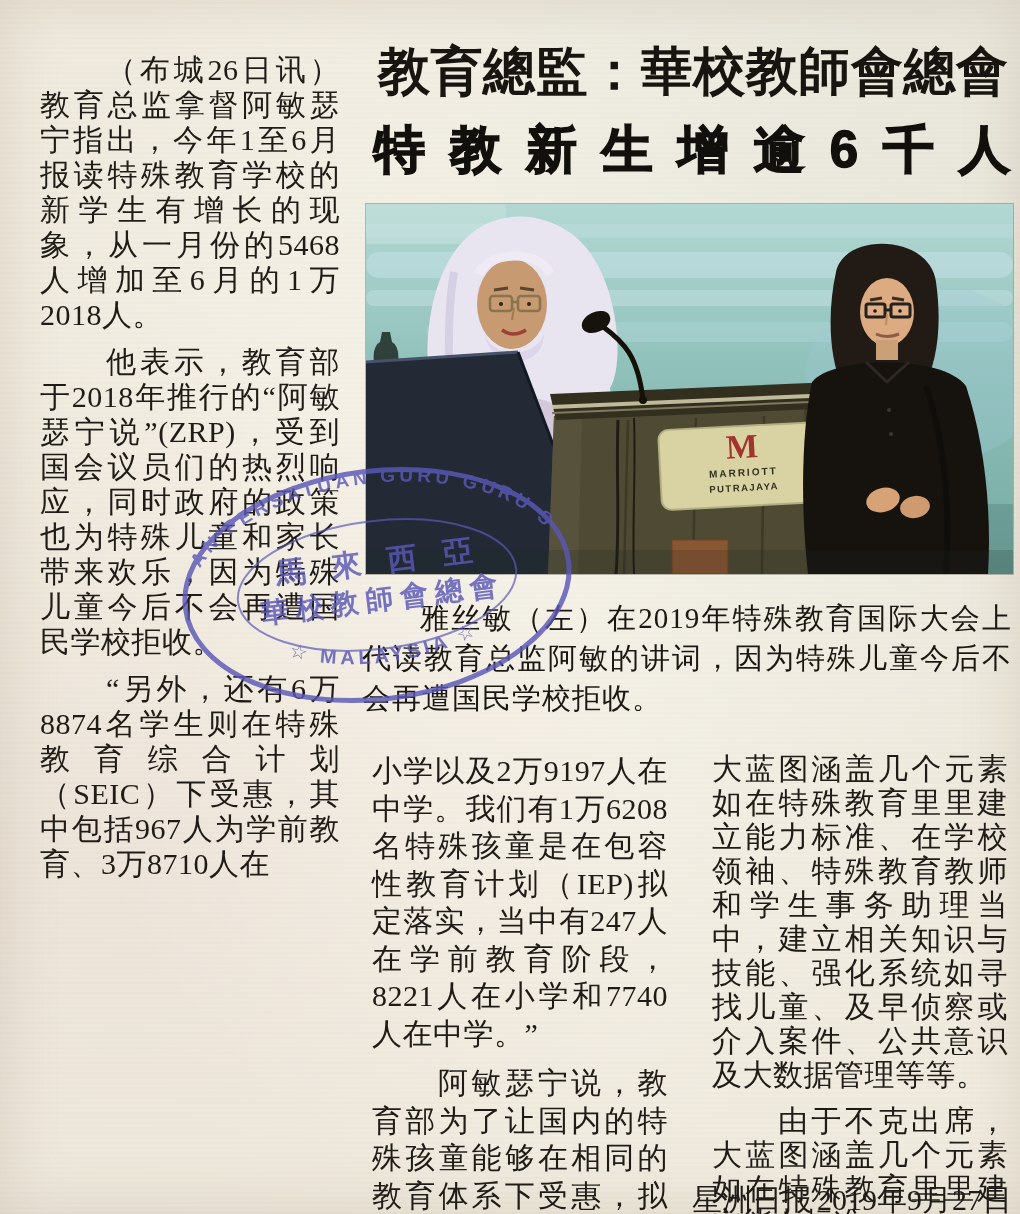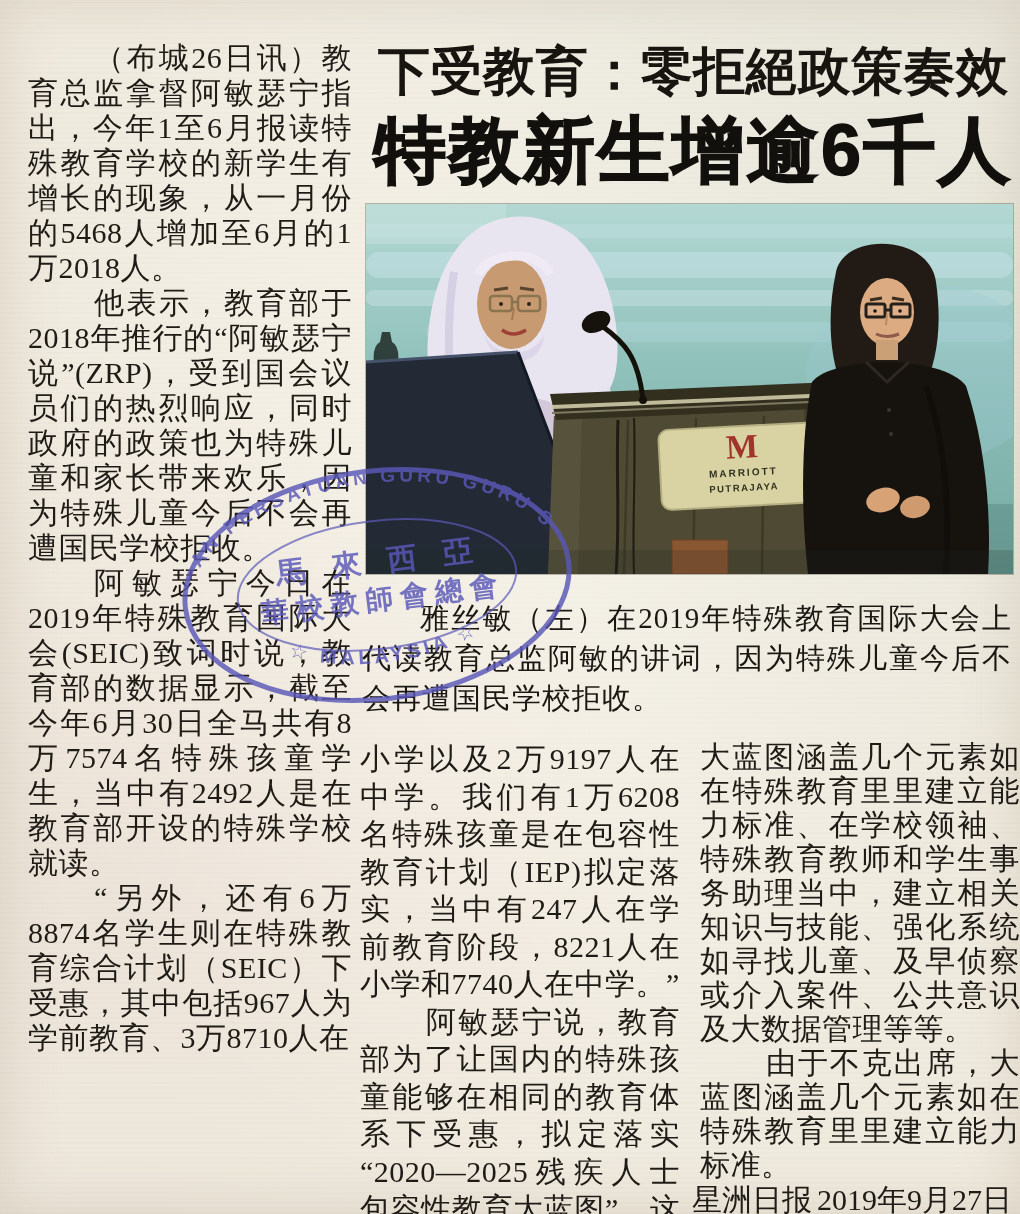--- a/index.html
+++ b/index.html
@@ -14,36 +14,36 @@
     background:
       radial-gradient(ellipse at 12% 72%, rgba(205,165,165,0.10), transparent 42%),
       radial-gradient(ellipse at 82% 18%, rgba(180,205,195,0.12), transparent 50%),
       radial-gradient(ellipse at 50% 40%, rgba(255,252,244,0.5), transparent 70%),
       repeating-linear-gradient(0deg, rgba(90,80,60,0.02) 0 2px, transparent 2px 5px),
       #f0ebdf;
     box-shadow:inset 0 0 60px rgba(120,105,80,0.18);
     color:#1f1b16;
   }
   .col{position:absolute;text-align:justify;text-justify:inter-character;}
-  .col p{margin:0;font-size:30px;letter-spacing:0.5px;}
+  .col p{margin:12px;font-size:30px;letter-spacing:0.5px;}
   .col p.indent{text-indent:2.2em;}
   .col1{left:28px;top:40px;width:324px;line-height:35px;}
   .col2{left:360px;top:740px;width:320px;line-height:37.5px;}
   .col3{left:700px;top:740px;width:320px;line-height:34px;}
   .kicker{
     position:absolute;left:378px;top:40px;width:630px;
     font-family:"Liberation Sans","DejaVu Sans",sans-serif;
     font-size:52px;font-weight:600;color:#181410;
     text-align:justify;text-align-last:justify;line-height:62px;
     letter-spacing:0;white-space:nowrap;
   }
   .mainline{
     position:absolute;left:374px;top:106px;width:636px;
     font-family:"Liberation Sans","DejaVu Sans",sans-serif;
-    font-size:72px;font-weight:900;color:#12100c;
+    font-size:51px;font-weight:900;color:#12100c;
     text-align:justify;text-align-last:justify;line-height:88px;
     -webkit-text-stroke:1.5px #12100c;white-space:nowrap;
   }
   .photo{
     position:absolute;left:366px;top:204px;width:647px;height:370px;margin:0;
     outline:1px solid rgba(70,70,55,0.35);
     background:#8fbfb8;
   }
   .photo svg{display:block;}
   .caption{
@@ -63,25 +63,24 @@
   }
 </style>
 </head>
 <body>
 
 <div class="page">
 
   <section class="col col1">
     <p class="indent">（布城26日讯）教育总监拿督阿敏瑟宁指出，今年1至6月报读特殊教育学校的新学生有增长的现象，从一月份的5468人增加至6月的1万2018人。</p>
     <p class="indent">他表示，教育部于2018年推行的“阿敏瑟宁说”(ZRP)，受到国会议员们的热烈响应，同时政府的政策也为特殊儿童和家长带来欢乐，因为特殊儿童今后不会再遭国民学校拒收。</p>
-    <p class="indent">阿敏瑟宁今日在2019年特殊教育国际大会(SEIC)致词时说，教育部的数据显示，截至今年6月30日全马共有8万7574名特殊孩童学生，当中有2492人是在教育部开设的特殊学校就读。</p>
     <p class="indent">“另外，还有6万8874名学生则在特殊教育综合计划（SEIC）下受惠，其中包括967人为学前教育、3万8710人在</p>
   </section>
 
-  <div class="kicker">下受教育：零拒絕政策奏效</div>
+  <div class="kicker">教育總監：華校教師會總會</div>
   <div class="mainline">特教新生增逾6千人</div>
 
   <figure class="photo">
     <svg width="647" height="370" viewBox="0 0 647 370">
       <defs>
         <linearGradient id="bgGrad" x1="0" y1="0" x2="0" y2="1">
           <stop offset="0" stop-color="#b3d8d3"></stop>
           <stop offset="0.45" stop-color="#8fc0ba"></stop>
           <stop offset="1" stop-color="#74a9a1"></stop>
         </linearGradient>

